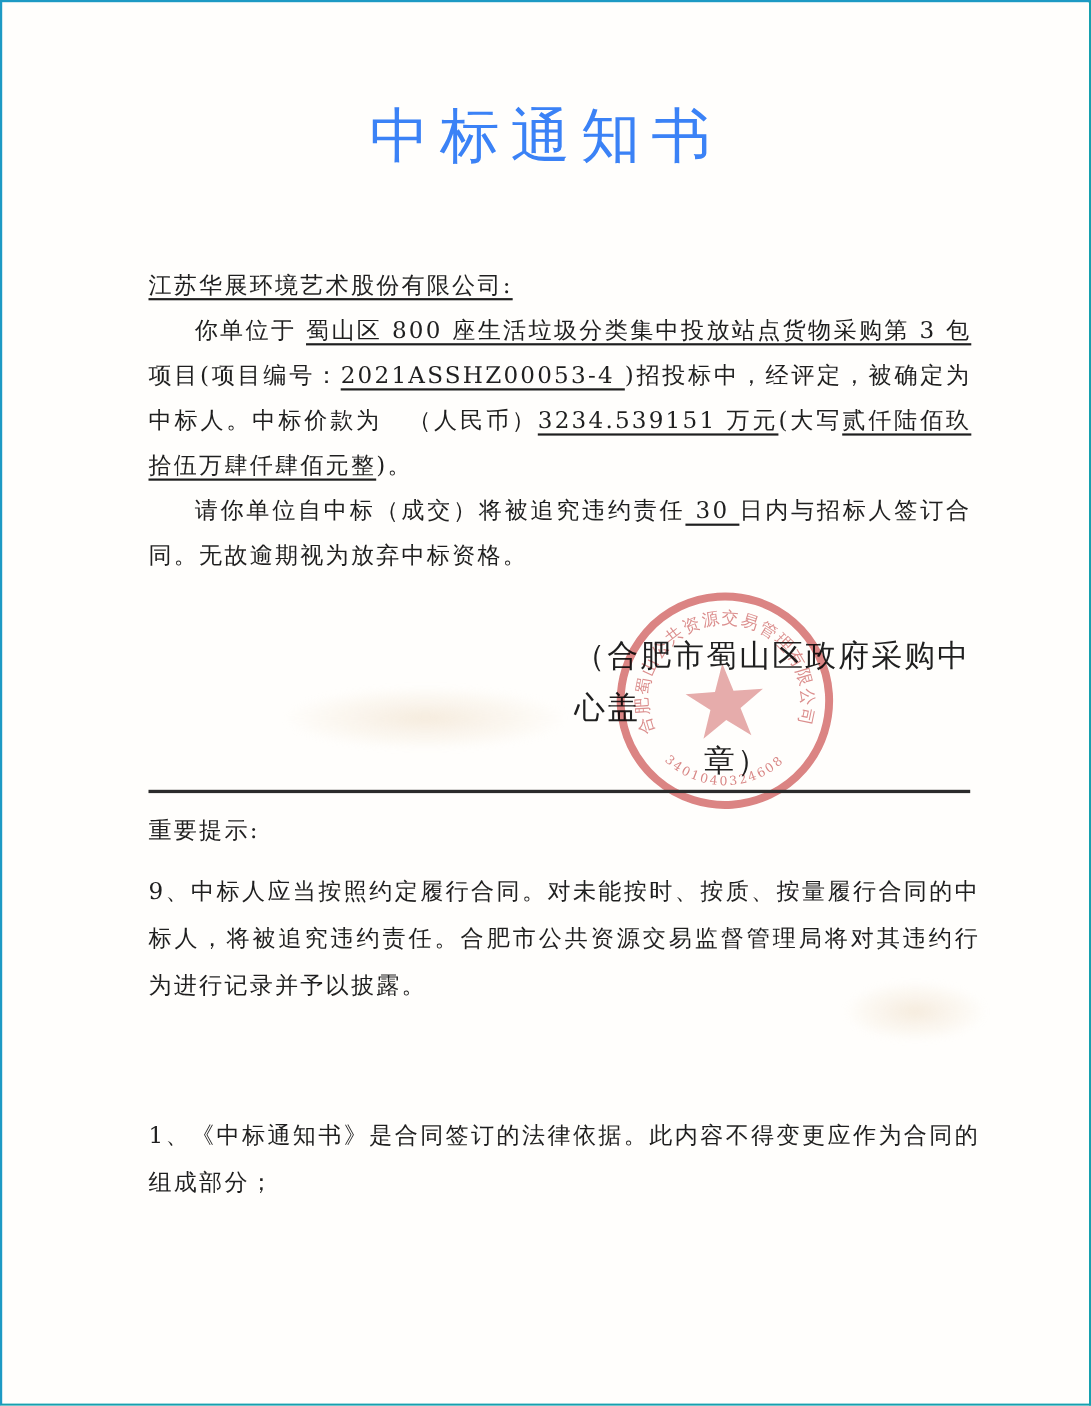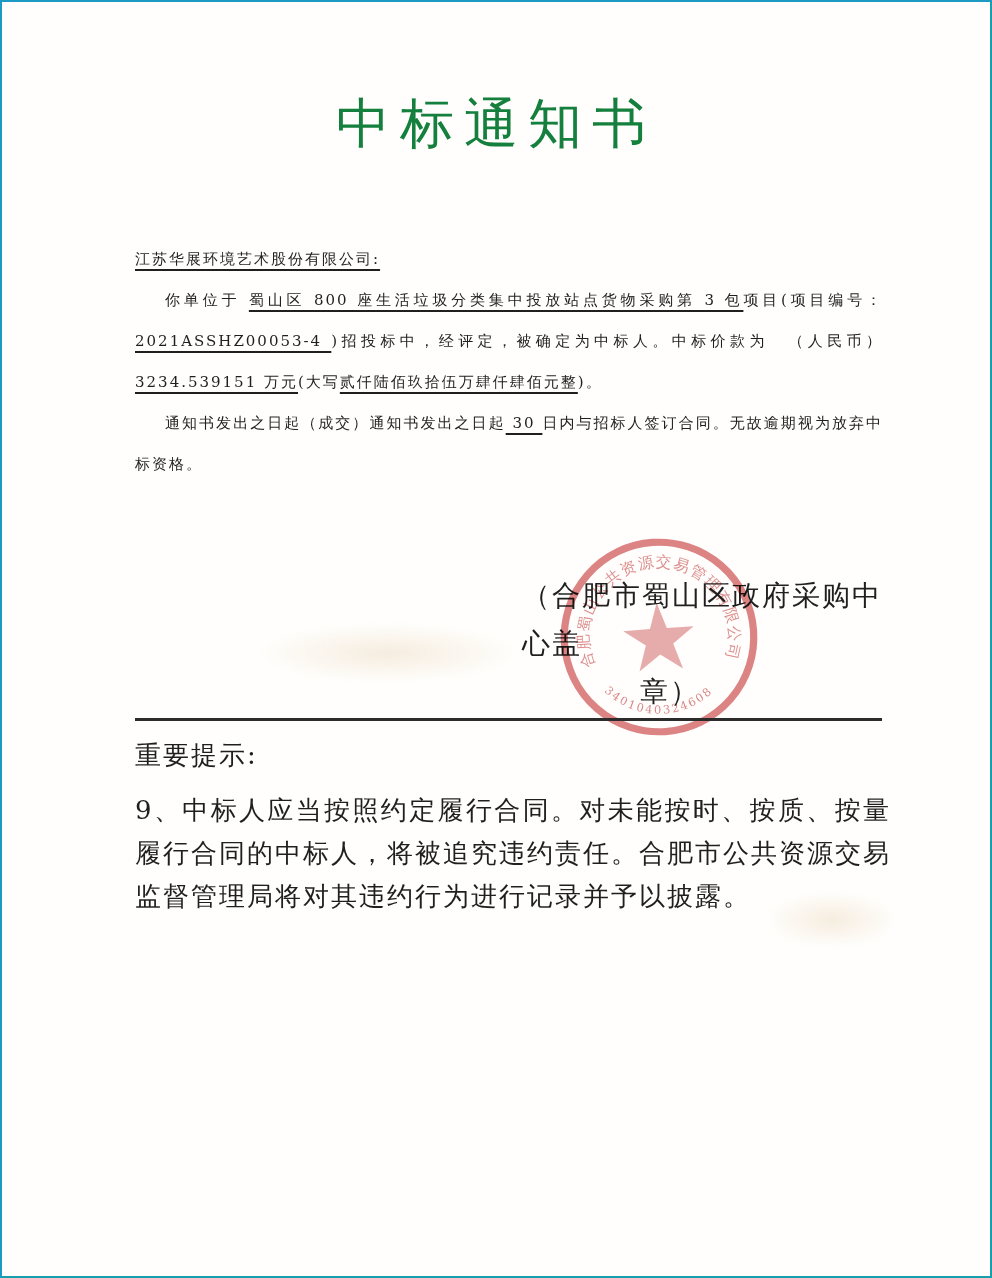--- a/index.html
+++ b/index.html
@@ -12,25 +12,25 @@
     border-bottom-color:#16a0ae;
     border-right-color:#16a0ae;
     overflow:hidden;
     font-family:"DejaVu Serif","Liberation Serif",serif;
     color:#1f1f1f;
   }
   .doc-title{
     position:absolute;top:86px;left:0;right:0;
     text-align:center;
     font-size:54px;letter-spacing:10px;
-    font-weight:500;color:#15803d;
+    font-weight:500;color:#3b82f6;
   }
   .content{
     position:absolute;left:133px;width:748px;top:237px;
-    font-size:15px;line-height:41px;letter-spacing:2px;
+    font-size:21px;line-height:41px;letter-spacing:2px;
     text-align:justify;
   }
   .content p{margin:0;}
   .indent{text-indent:2em;}
   .u{text-decoration:underline;text-underline-offset:5px;text-decoration-thickness:1.5px;}
   .recipient{text-decoration:underline;text-underline-offset:5px;text-decoration-thickness:1.5px;}
   .signature{
     position:absolute;left:520px;top:570px;width:380px;
     font-size:28px;line-height:48px;letter-spacing:2px;
   }
@@ -41,21 +41,21 @@
     mix-blend-mode:multiply;opacity:.88;
     transform:rotate(-4deg);
     pointer-events:none;
   }
   .separator{
     position:absolute;left:133px;top:716px;width:747px;height:0;
     border-top:3px solid #2b2b2b;
   }
   .section{
     position:absolute;left:133px;width:756px;
-    font-size:26px;letter-spacing:2px;text-align:justify;
+    font-size:21px;letter-spacing:2px;text-align:justify;
   }
   .section .heading{line-height:44px;margin:0;}
   .section p.item{margin:12px 0 0 0;line-height:43px;}
   .notice{top:731px;}
   .appendix{top:997px;}
   .smudge{
     position:absolute;border-radius:50%;
     background:radial-gradient(closest-side,rgba(238,222,198,.55),rgba(238,222,198,0));
     filter:blur(3px);
   }
@@ -66,21 +66,21 @@
 </head>
 <body>
 
 <div class="page">
 
   <div class="doc-title">中标通知书</div>
 
   <div class="content">
     <p class="recipient">江苏华展环境艺术股份有限公司:</p>
     <p class="indent"><span>你单位于 </span><span class="u">蜀山区 800 座生活垃圾分类集中投放站点货物采购第 3 包</span><span>项目(项目编号：</span><span class="u">2021ASSHZ00053-4 </span><span>)招投标中，经评定，被确定为中标人。中标价款为　（人民币）</span><span class="u">3234.539151 万元</span><span>(大写</span><span class="u">贰仟陆佰玖拾伍万肆仟肆佰元整</span><span>)。</span></p>
-    <p class="indent"><span>通知书发出之日起（成交）通知书发出之日起</span><span class="u"> 30 </span><span>日内与招标人签订合同。无故逾期视为放弃中标资格。</span></p>
+    <p class="indent"><span>请你单位自中标（成交）将被追究违约责任</span><span class="u"> 30 </span><span>日内与招标人签订合同。无故逾期视为放弃中标资格。</span></p>
   </div>
 
   <div class="signature">
     <div class="line1">（合肥市蜀山区政府采购中心盖</div>
     <div class="line2">章）</div>
   </div>
 
   <div class="smudge smudge-1"></div>
   <div class="smudge smudge-2"></div>
 
@@ -100,15 +100,16 @@
   </svg>
 
   <div class="separator"></div>
 
   <div class="section notice">
     <p class="heading">重要提示:</p>
     <p class="item">9、中标人应当按照约定履行合同。对未能按时、按质、按量履行合同的中标人，将被追究违约责任。合肥市公共资源交易监督管理局将对其违约行为进行记录并予以披露。</p>
   </div>
 
   <div class="section appendix">
+    <p class="item">1、《中标通知书》是合同签订的法律依据。此内容不得变更应作为合同的组成部分；</p>
   </div>
 
 </div>
 
 </body></html>

